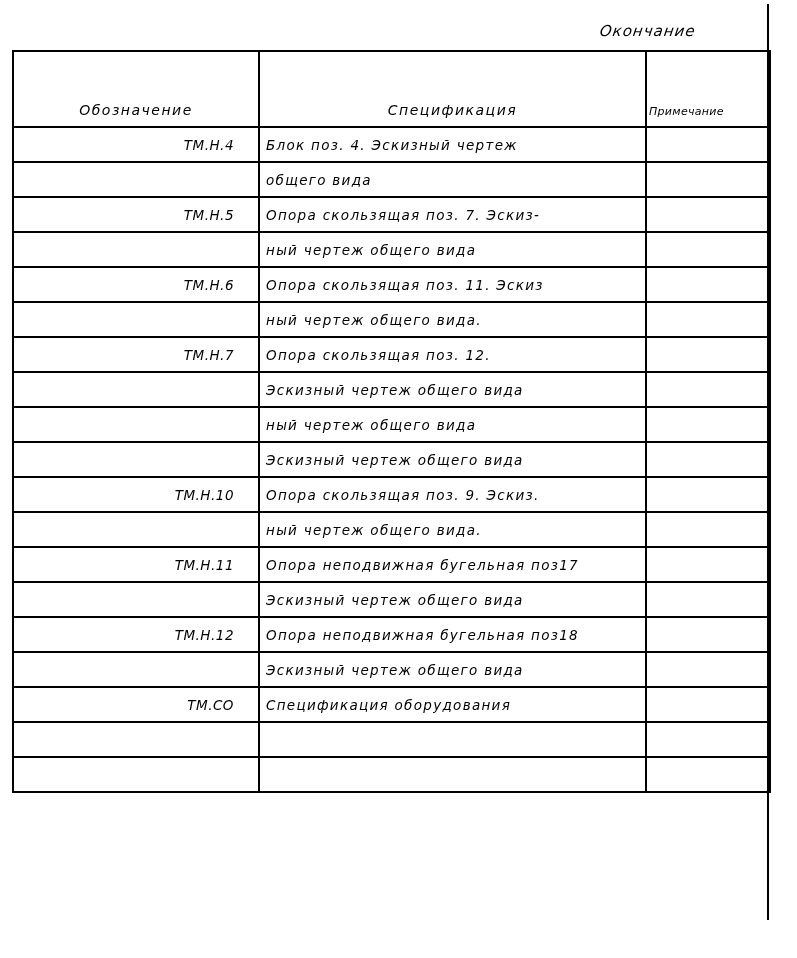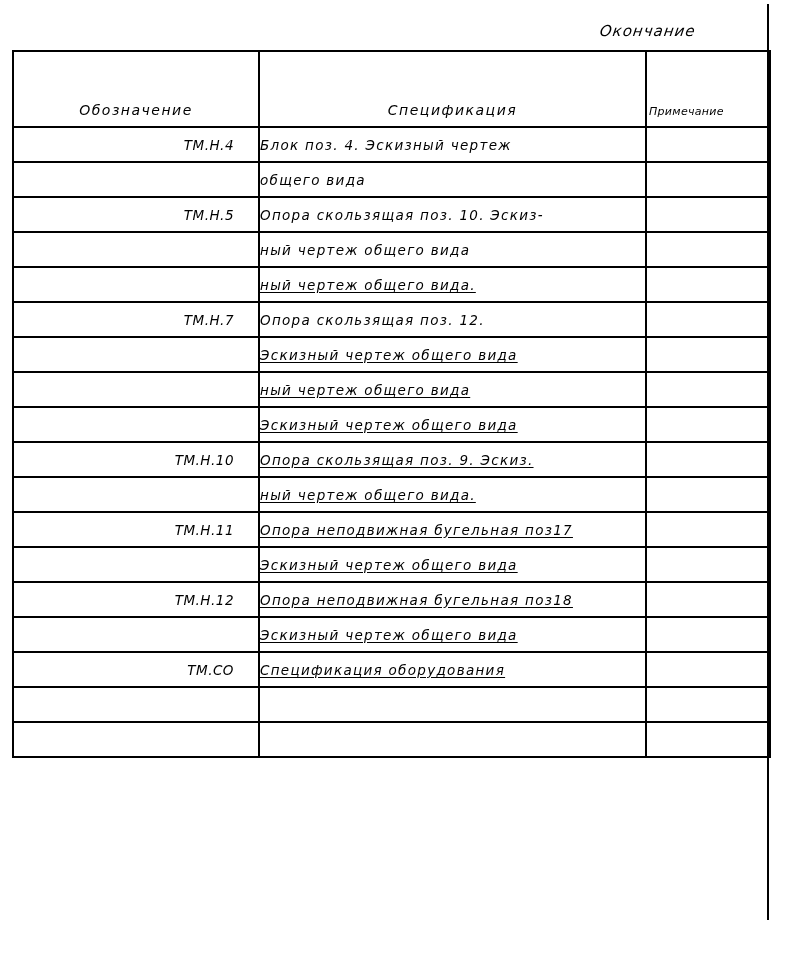--- a/index.html
+++ b/index.html
@@ -10,26 +10,26 @@
                   letter-spacing: 1px; transform: skewX(-8deg); }
   .sheet { position: absolute; left: 12px; top: 50px; width: 757px; }
   table { border-collapse: collapse; table-layout: fixed; width: 757px; }
   col.c1 { width: 246px; } col.c2 { width: 387px; } col.c3 { width: 124px; }
   th, td { border: 2px solid #000; padding: 0; overflow: hidden; white-space: nowrap; }
   th { height: 66px; vertical-align: bottom; font-weight: normal; font-style: italic; font-size: 14px;
        letter-spacing: 1.5px; padding-bottom: 8px; }
   th.h3 { font-size: 11px; letter-spacing: 0.3px; text-align: left; padding-left: 2px; }
   td { height: 33px; font-size: 13.5px; font-style: italic; vertical-align: middle; }
   td.code { text-align: right; padding-right: 24px; letter-spacing: 0.5px; }
-  td.name { letter-spacing: 1.3px; }
+  td.name { padding-left: 6px; letter-spacing: 1.3px; }
   td.name span { display: inline-block; }
   td.note { border-left: 2px solid #000; }
   tr.cont td.code { border-top: 1px solid #000; }
   tr.cont td.note { border-top: 1px solid #000; }
-  td.name.u span { text-decoration: underline; text-underline-offset: 2px; }
+  td.name.u span { text-underline-offset: 2px; }
 </style>
 </head>
 <body>
 
 <div class="page-edge"></div>
 <div class="continuation">Окончание</div>
 
 <div class="sheet">
   <table>
     <colgroup>
@@ -50,26 +50,31 @@
           <td class="name"><span>Блок поз. 4. Эскизный чертеж</span></td>
           <td class="note"></td>
         </tr>
         <tr class="cont">
           <td class="code"></td>
           <td class="name"><span>общего вида</span></td>
           <td class="note"></td>
         </tr>
         <tr>
           <td class="code">ТМ.Н.5</td>
-          <td class="name"><span>Опора скользящая поз. 10. Эскиз-</span></td>
+          <td class="name"><span>Опора скользящая поз. 7. Эскиз-</span></td>
           <td class="note"></td>
         </tr>
         <tr class="cont">
           <td class="code"></td>
           <td class="name"><span>ный чертеж общего вида</span></td>
+          <td class="note"></td>
+        </tr>
+        <tr>
+          <td class="code">ТМ.Н.6</td>
+          <td class="name"><span>Опора скользящая поз. 11. Эскиз</span></td>
           <td class="note"></td>
         </tr>
         <tr class="cont">
           <td class="code"></td>
           <td class="name u"><span>ный чертеж общего вида.</span></td>
           <td class="note"></td>
         </tr>
         <tr>
           <td class="code">ТМ.Н.7</td>
           <td class="name"><span>Опора скользящая поз. 12.</span></td>

